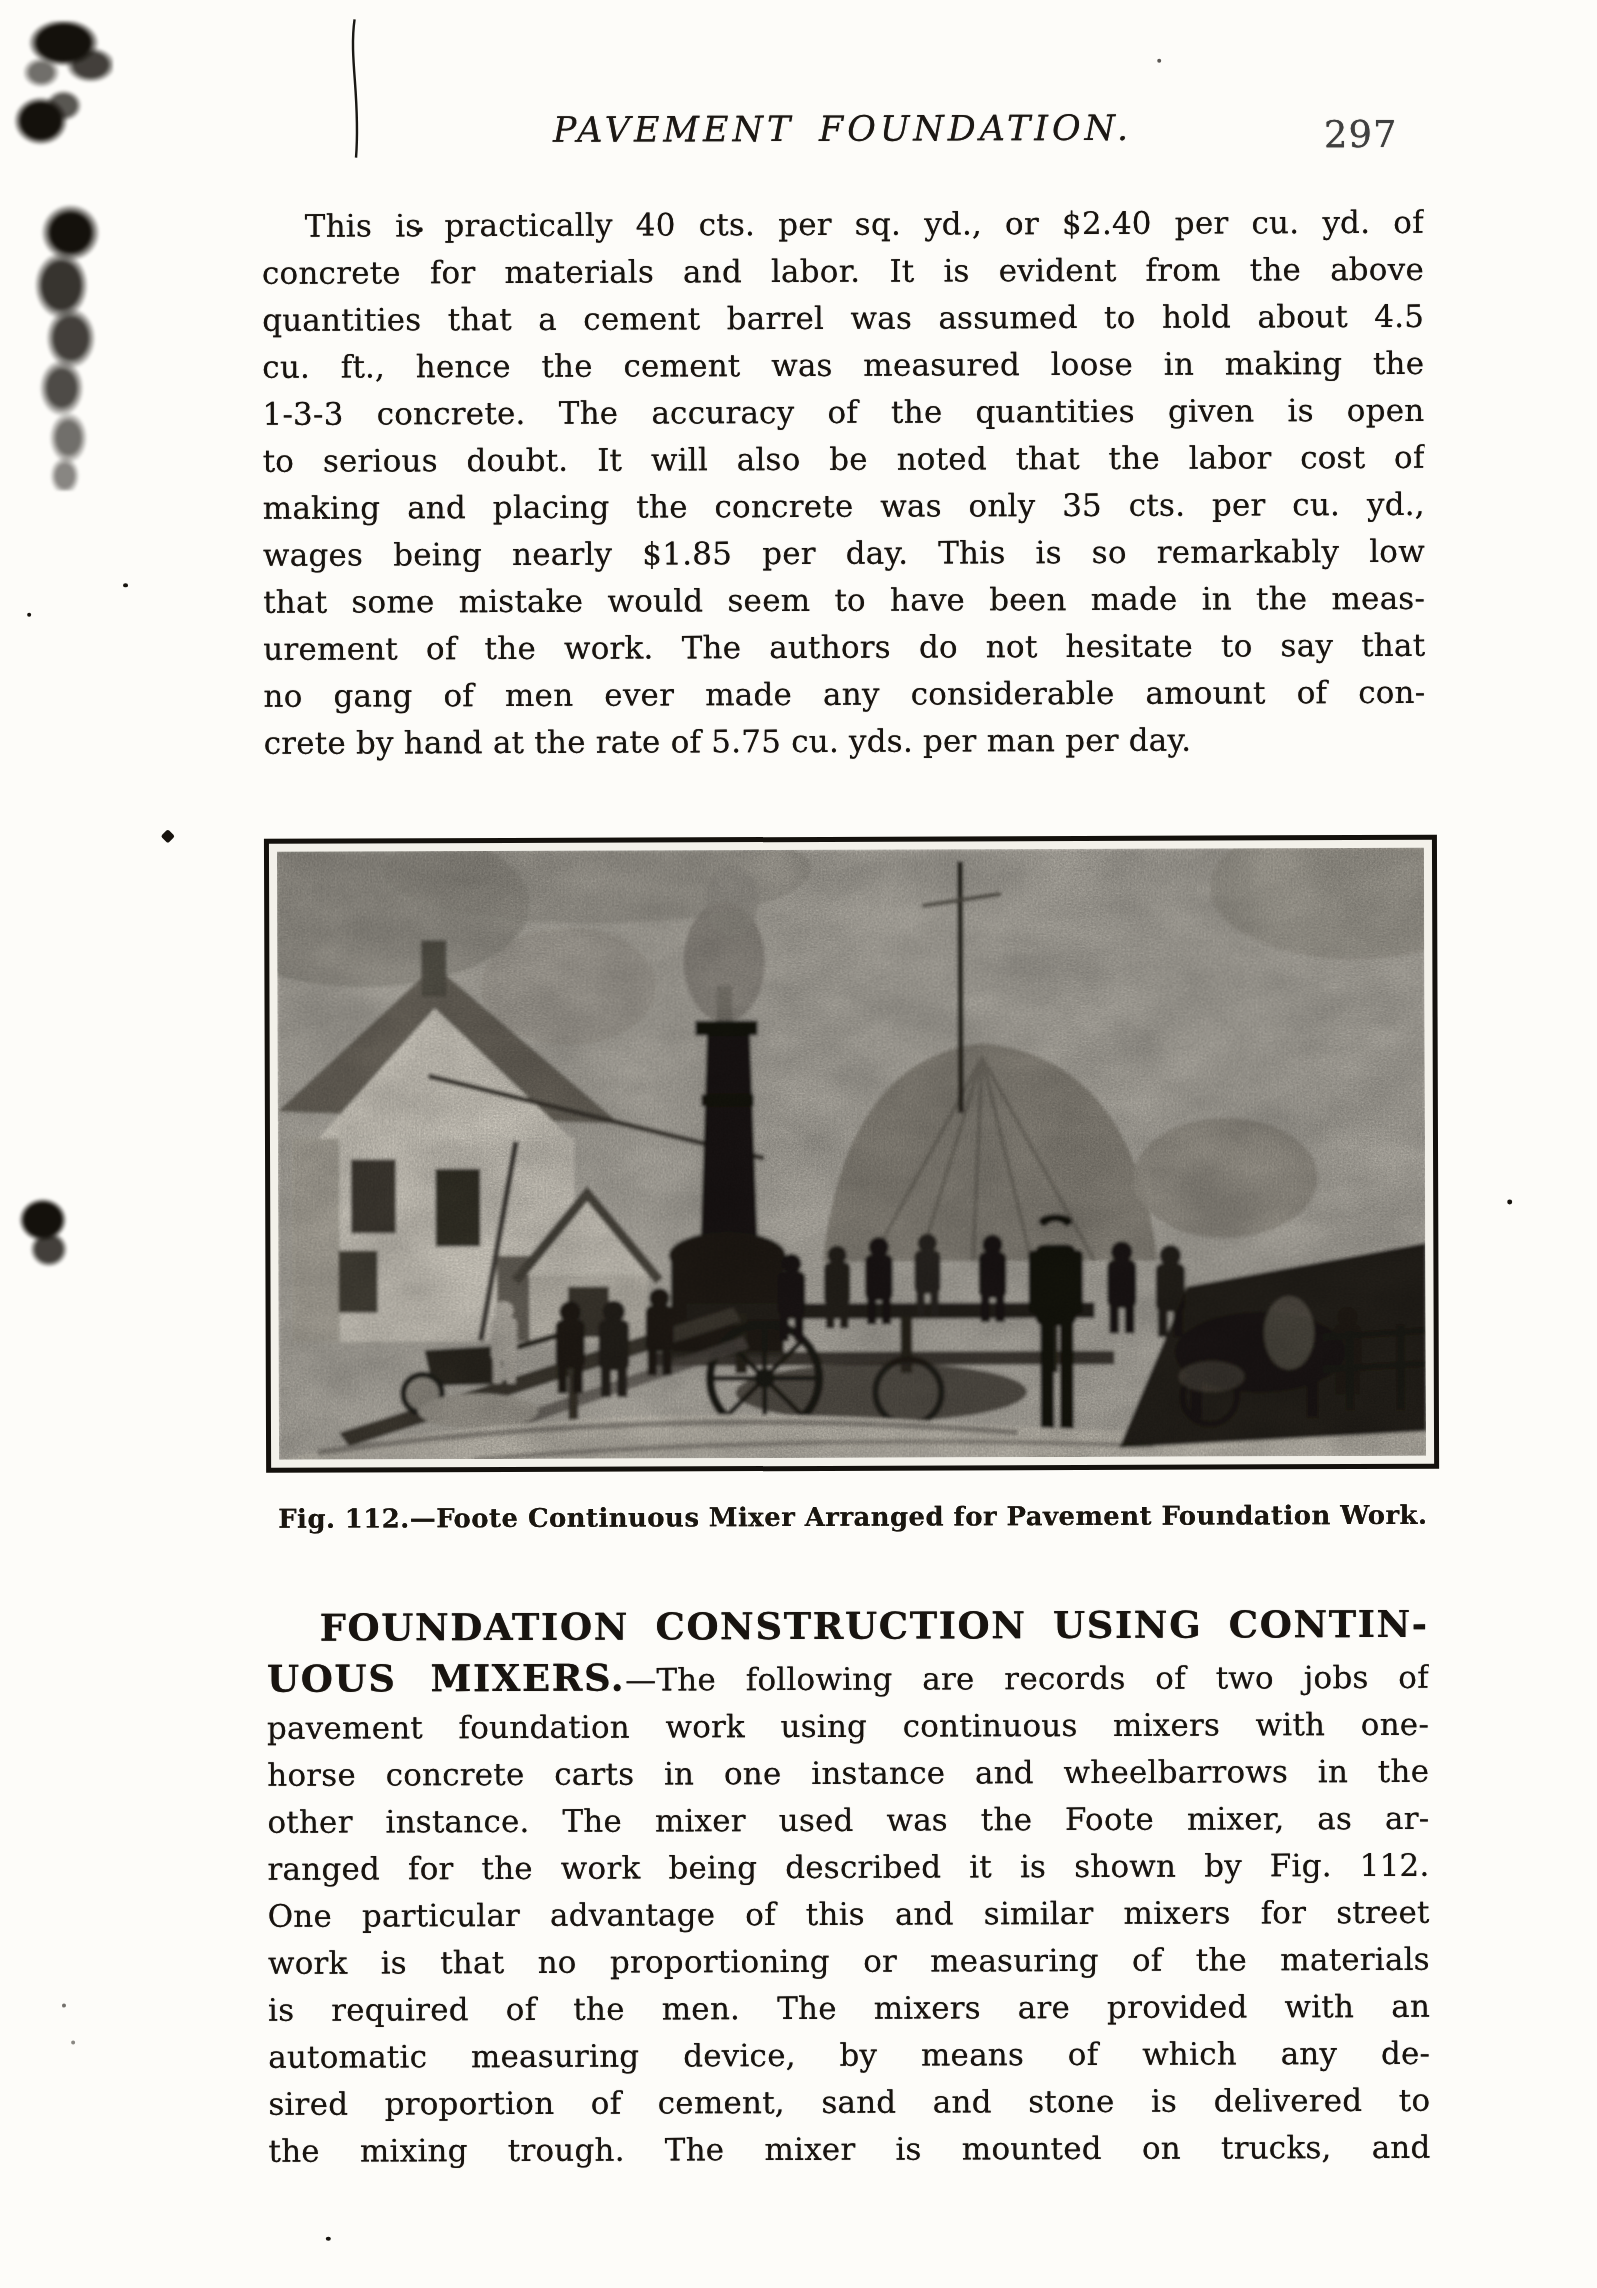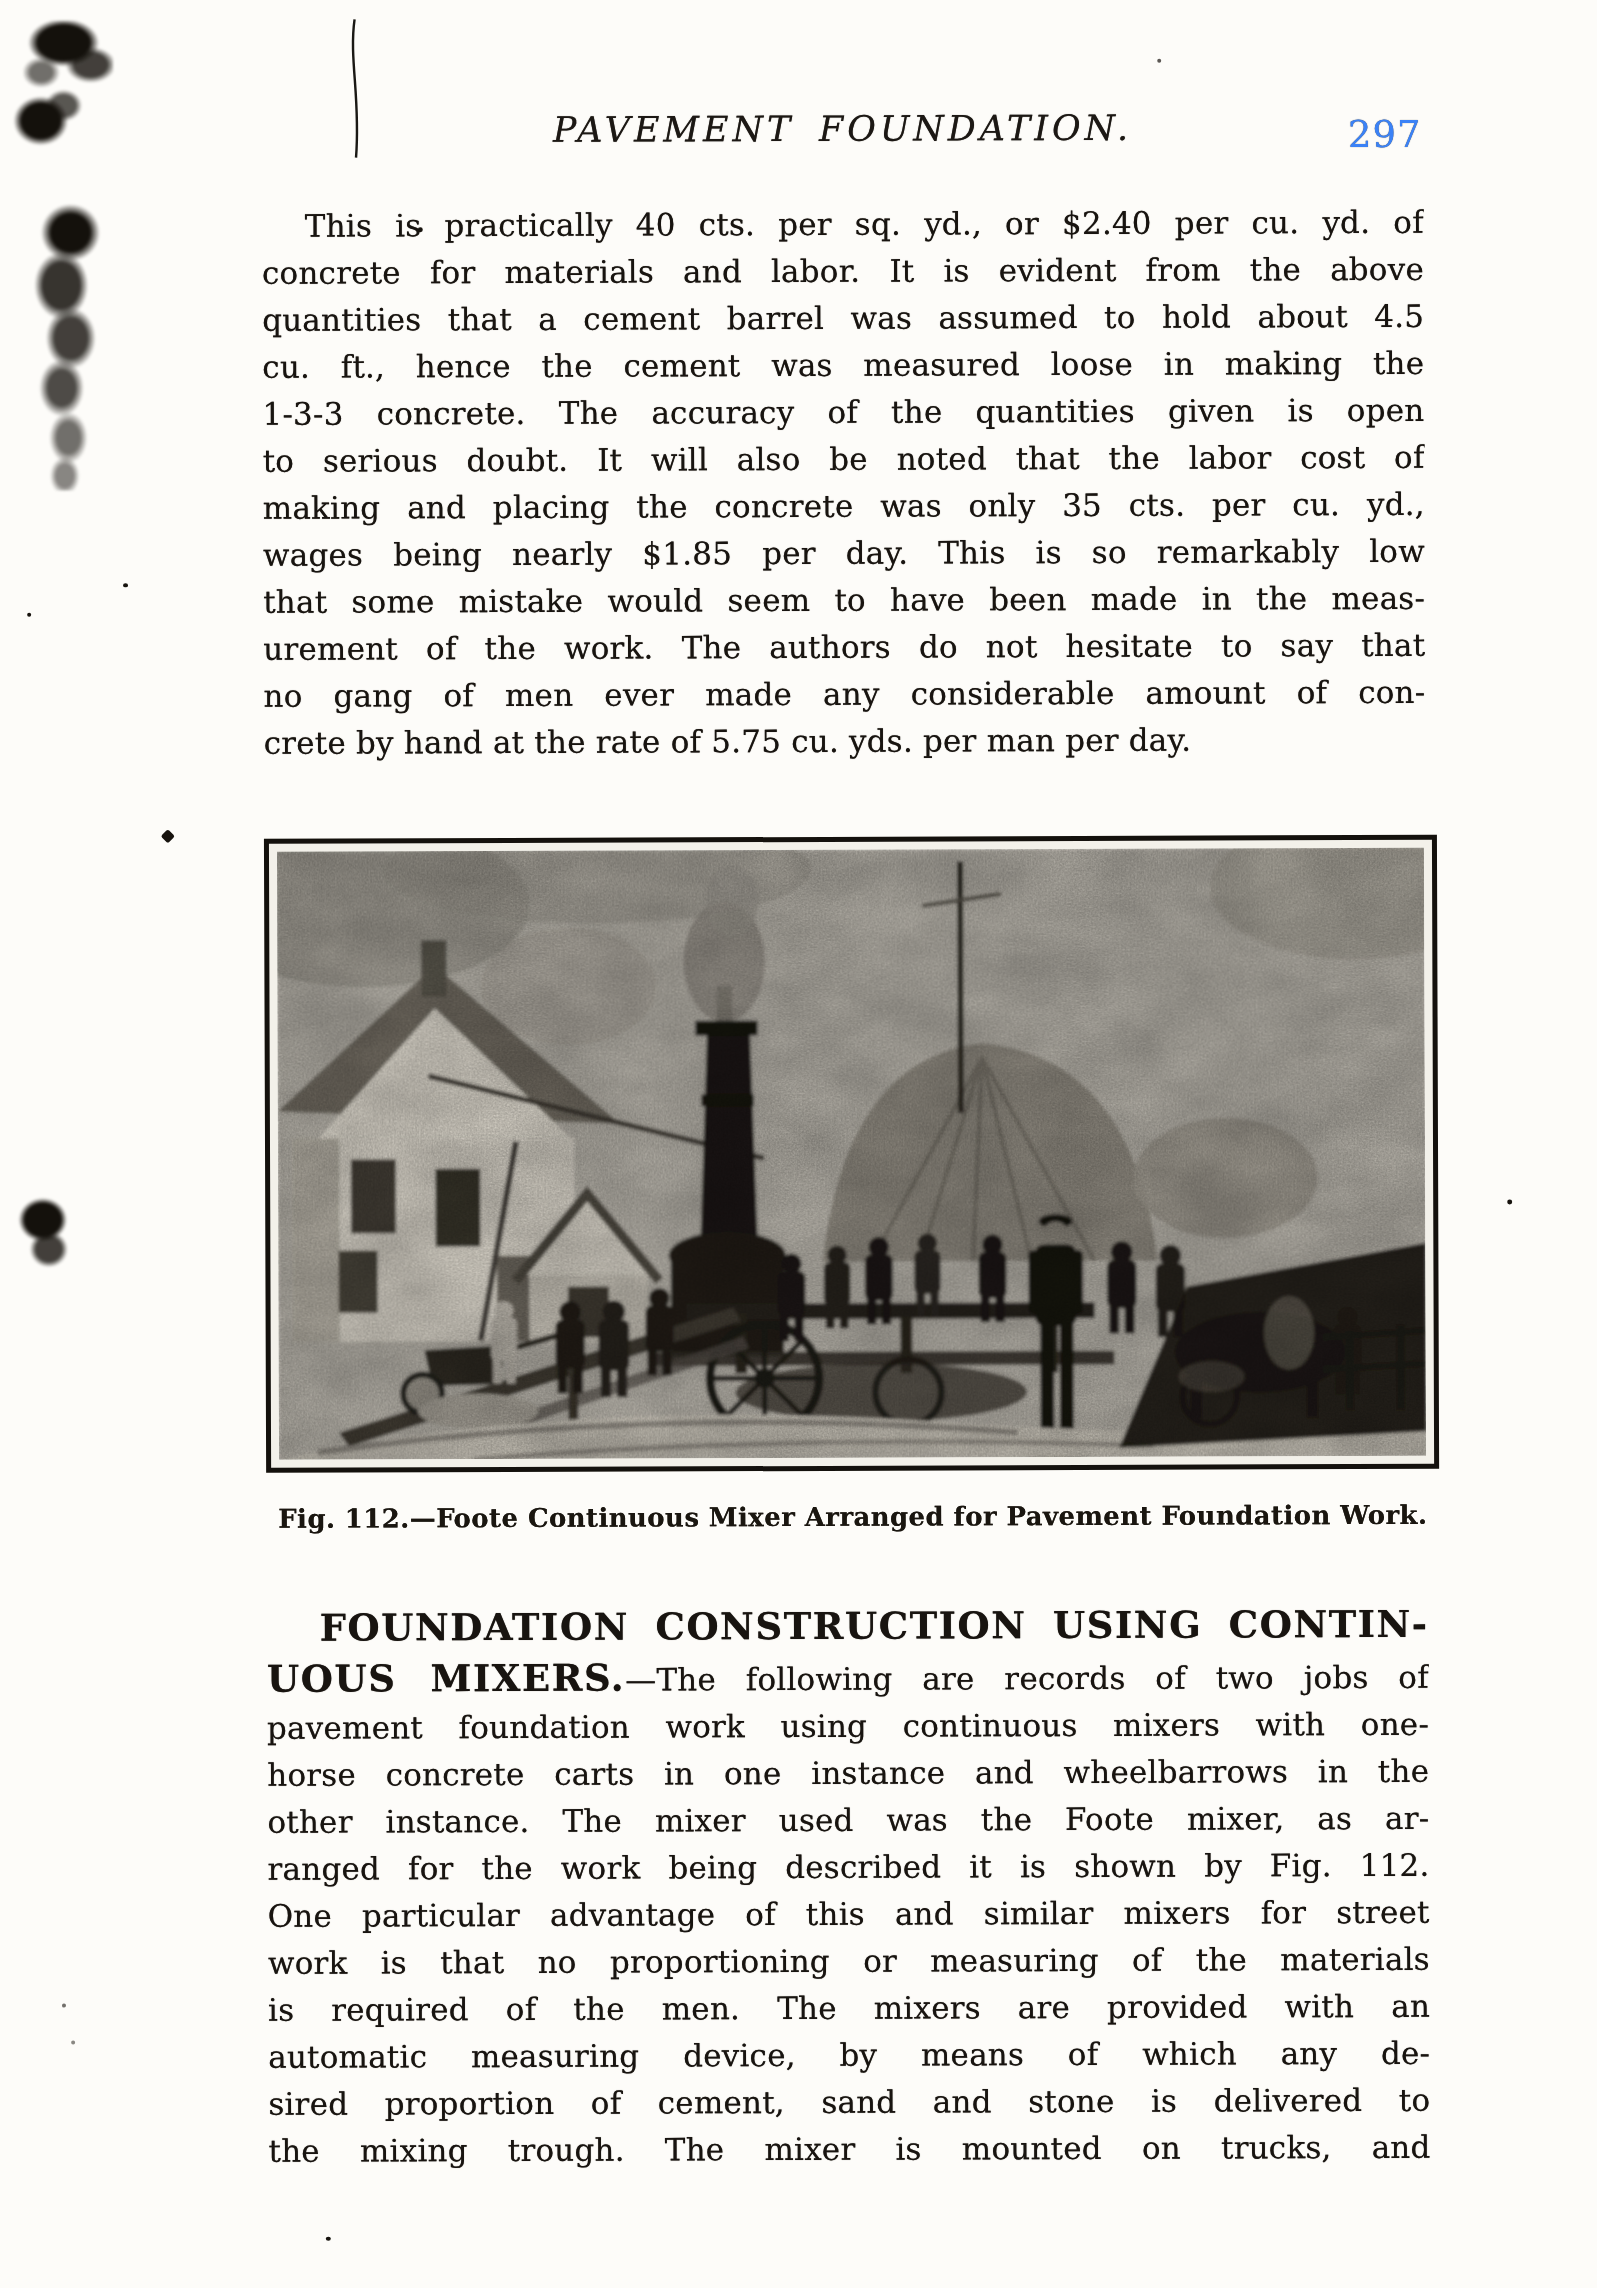--- a/index.html
+++ b/index.html
@@ -11,22 +11,22 @@
   }
   .page-inner{position:absolute;inset:0;transform:rotate(-0.2deg);}
   
   .header-row{position:absolute;left:265px;top:109px;width:1162px;height:59px;}
   .running-title{
     position:absolute;left:0;right:0;text-align:center;
     font-style:italic;font-size:35px;letter-spacing:3.9px;word-spacing:9.8px;
     color:#1c1814;text-shadow:0 0 0.7px rgba(25,20,14,.8);
   }
   .page-number{
-    position:absolute;right:2px;top:5.9px;font-size:37px;letter-spacing:1px;
-    color:#3b82f6;text-shadow:0 0 0.8px rgba(25,20,14,.8);
+    position:absolute;right:26px;top:5.9px;font-size:37px;letter-spacing:1px;
+    color:#404040;text-shadow:0 0 0.8px rgba(25,20,14,.8);
   }
   
   .para{position:absolute;left:265px;width:1162px;font-size:31px;
         text-shadow:0 0 0.7px rgba(25,20,14,.75);letter-spacing:0.2px;}
   .para .line{
     height:47px;line-height:47px;overflow:hidden;
     text-align:justify;text-align-last:justify;white-space:normal;
   }
   #para1{top:201px;}
   #para1 .line:first-child{text-indent:43px;}

